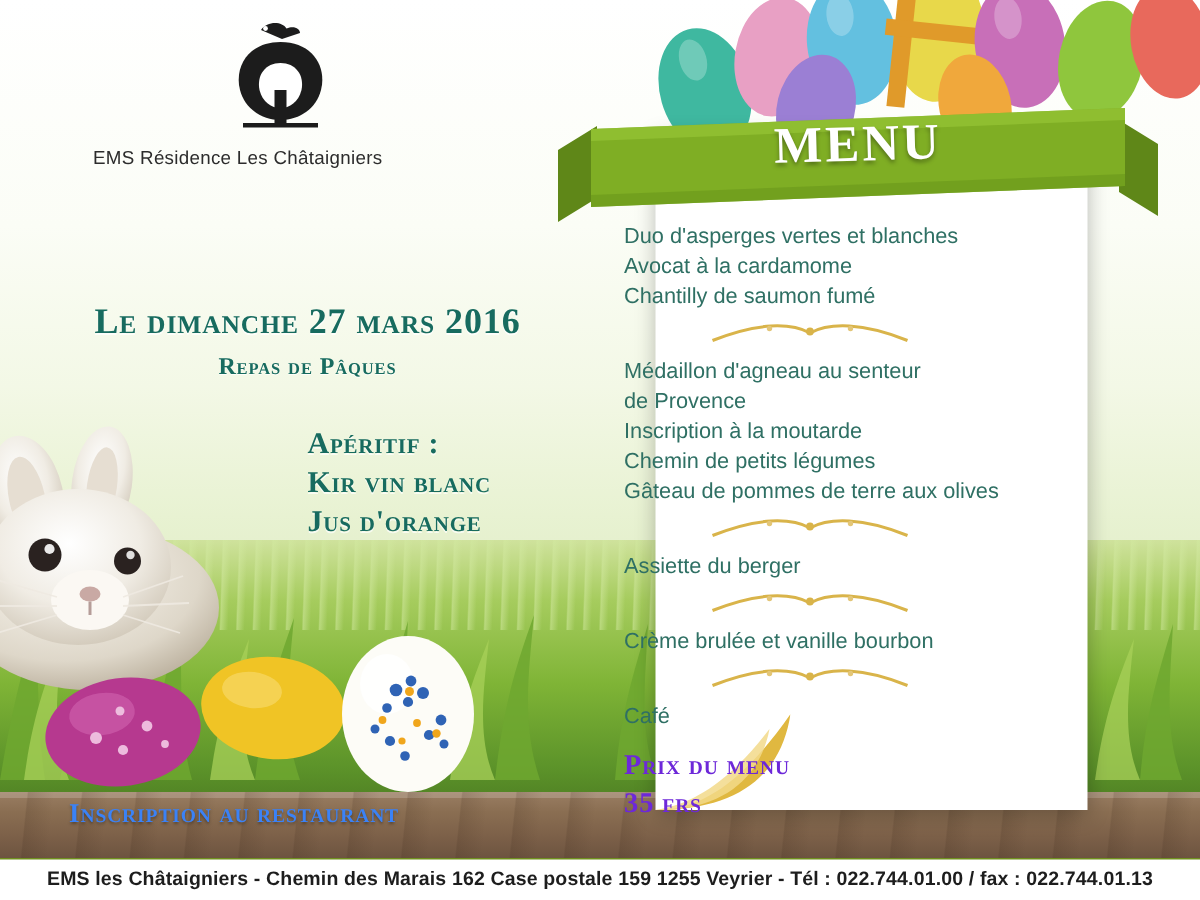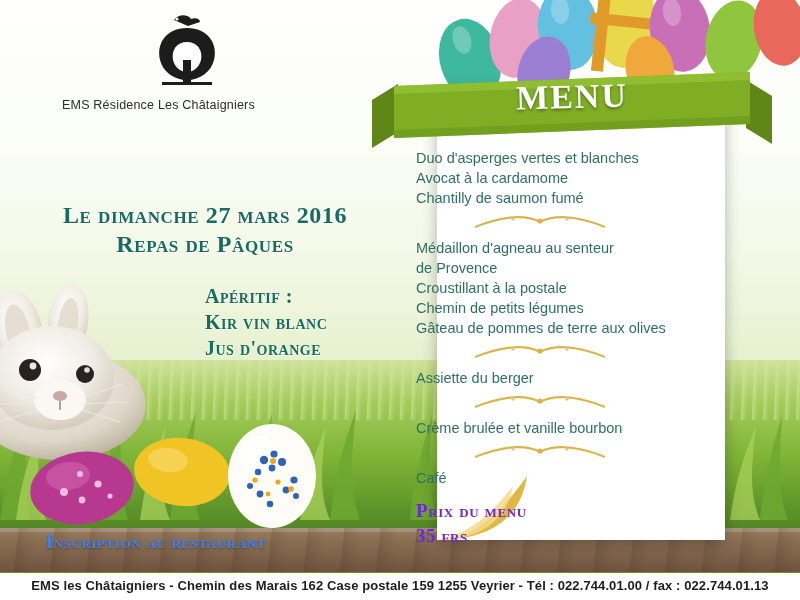--- a/index.html
+++ b/index.html
@@ -105,21 +105,21 @@
     text-align: center;
     color: #176b5f;
     font-family: "Liberation Serif", serif;
     font-weight: bold;
     font-variant: small-caps;
     letter-spacing: 0.6px;
     text-shadow: 0 1px 0 rgba(255,255,255,0.8);
     margin-top: 40px;
   }
   .date-line1 { font-size: 24px; line-height: 30px; }
-  .date-line2 { font-size: 24px; line-height: 29px; }
+  .date-line2 { font-size: 16px; line-height: 29px; }
 
   .aperitif-block {
     position: absolute;
     left: 205px; top: 283px;
     width: 250px;
     text-align: left;
     color: #176b5f;
     font-family: "Liberation Serif", serif;
     font-weight: bold;
     font-variant: small-caps;
@@ -409,21 +409,21 @@
         <path d="M10,13 C40,1 62,1 75,8 C88,1 110,1 140,13" stroke="#d9b44a" stroke-width="2" fill="none"></path>
         <circle cx="75" cy="7" r="2.6" fill="#d9b44a"></circle>
         <circle cx="48" cy="5" r="1.8" fill="#e3c678"></circle>
         <circle cx="102" cy="5" r="1.8" fill="#e3c678"></circle>
       </svg>
     </div>
 
     <div class="course">
       <div class="course-line">Médaillon d'agneau au senteur</div>
       <div class="course-line">de Provence</div>
-      <div class="course-line">Croustillant à la postale</div>
+      <div class="course-line">Inscription à la moutarde</div>
       <div class="course-line">Chemin de petits légumes</div>
       <div class="course-line">Gâteau de pommes de terre aux olives</div>
     </div>
 
     <div class="sep">
       <svg width="150" height="16" viewBox="0 0 150 16">
         <path d="M10,13 C40,1 62,1 75,8 C88,1 110,1 140,13" stroke="#d9b44a" stroke-width="2" fill="none"></path>
         <circle cx="75" cy="7" r="2.6" fill="#d9b44a"></circle>
         <circle cx="48" cy="5" r="1.8" fill="#e3c678"></circle>
         <circle cx="102" cy="5" r="1.8" fill="#e3c678"></circle>

